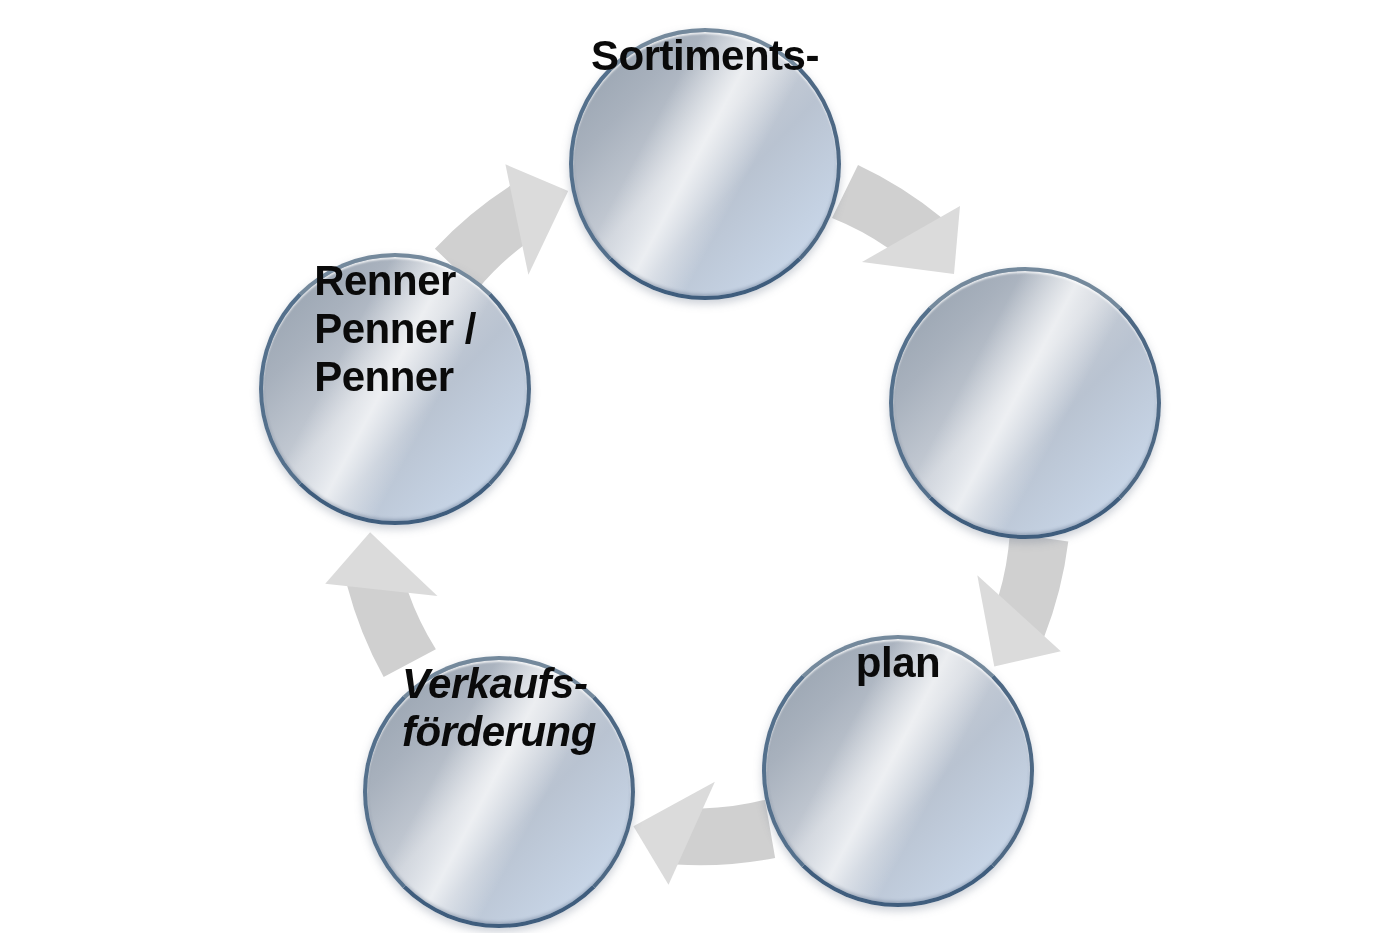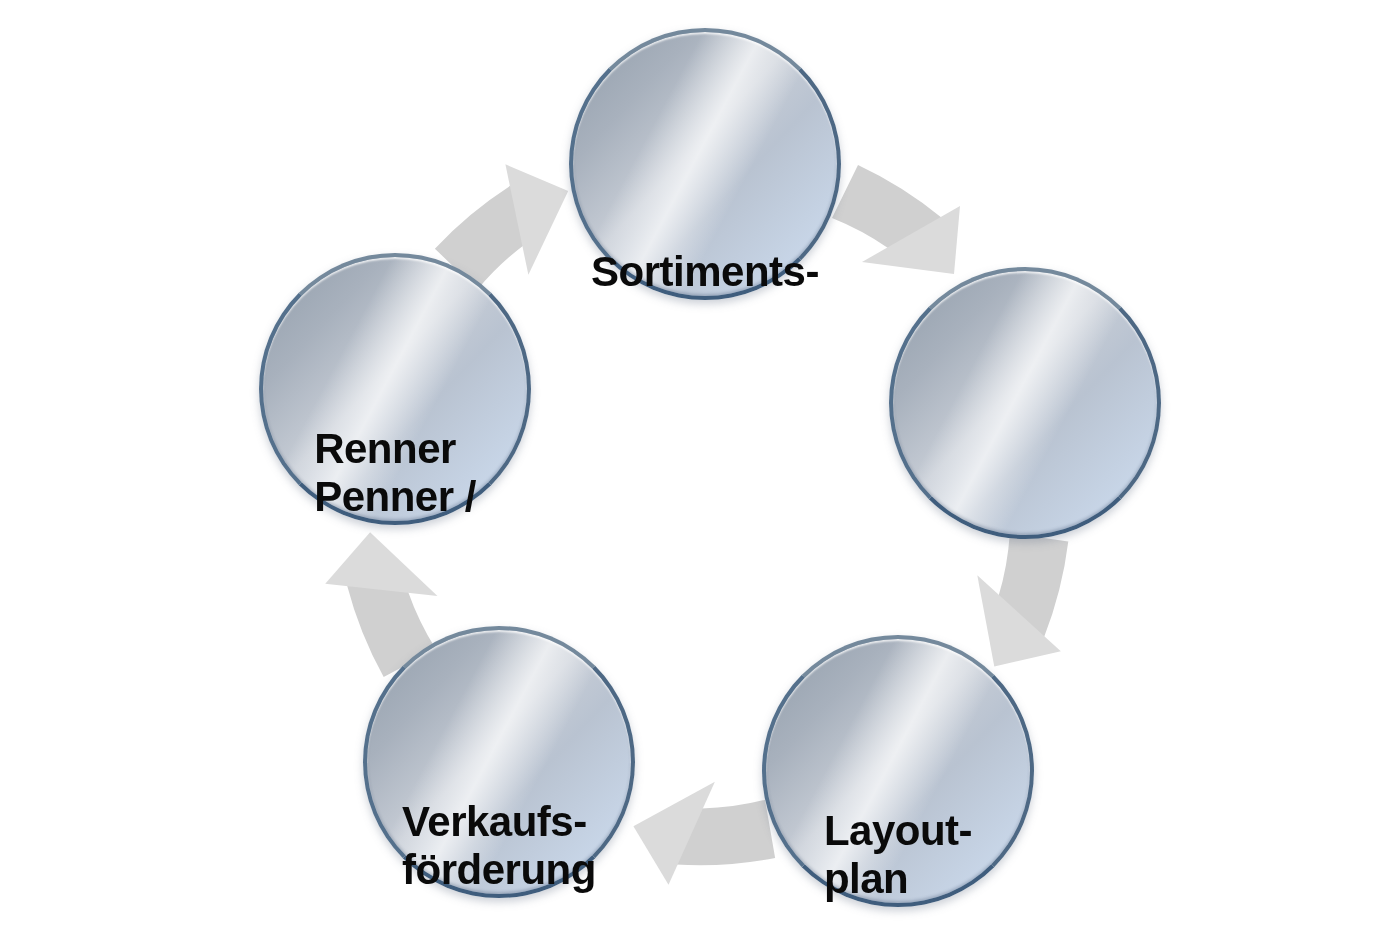--- a/index.html
+++ b/index.html
@@ -39,40 +39,40 @@
     border: 4px solid;
     border-color: #74899c #4d6884 #3f5d7d #54708c;
     background:
       linear-gradient(118deg, rgba(255,255,255,0) 32%, rgba(255,255,255,0.70) 47%, rgba(255,255,255,0) 62%),
       linear-gradient(133deg, #919daa 0%, #a8b1bd 24%, #c7cdd6 45%, #b9c3d1 60%, #c8d6e8 86%, #c0d1e5 100%);
     box-shadow:
       inset 0 2px 2px rgba(255,255,255,0.75),
       inset 0 -2px 3px rgba(40,60,90,0.25),
       0 4px 9px rgba(110,120,140,0.35);
     display: flex;
-    align-items: flex-end;
+    align-items: flex-start;
     justify-content: center;
   }
   .node-label {
     text-align: left;
     font-weight: bold;
     font-size: 42px;
     line-height: 48px;
     letter-spacing: -0.5px;
     color: #0a0a0a;
   }
   .node-label span {
     display: block;
     white-space: nowrap;
   }
   
   .node-sortiment { left: 569px; top: 28px;  }
   .node-bedarf    { left: 889px; top: 267px; }
   .node-layout    { left: 762px; top: 635px; }
-  .node-verkauf   { left: 363px; top: 626px; }
+  .node-verkauf   { left: 363px; top: 656px; font-style: italic; }
   .node-analyse   { left: 259px; top: 253px; }
 </style>
 </head>
 <body>
 
 <div class="canvas">
 
   <svg class="arrows-layer" viewBox="0 0 1400 933" xmlns="http://www.w3.org/2000/svg">
 
     <g transform="rotate(-72 704 498)">
@@ -103,32 +103,32 @@
     </div>
   </div>
 
   <div class="node node-bedarf">
     <div class="node-label">
     </div>
   </div>
 
   <div class="node node-layout">
     <div class="node-label">
-      <span>Layout-</span>
       <span>plan</span>
     </div>
   </div>
 
   <div class="node node-verkauf">
     <div class="node-label">
       <span>Verkaufs-</span>
       <span>förderung</span>
     </div>
   </div>
 
   <div class="node node-analyse">
     <div class="node-label">
       <span>Renner</span>
       <span>Penner /</span>
+      <span>Penner</span>
     </div>
   </div>
 
 </div>
 
 </body></html>

